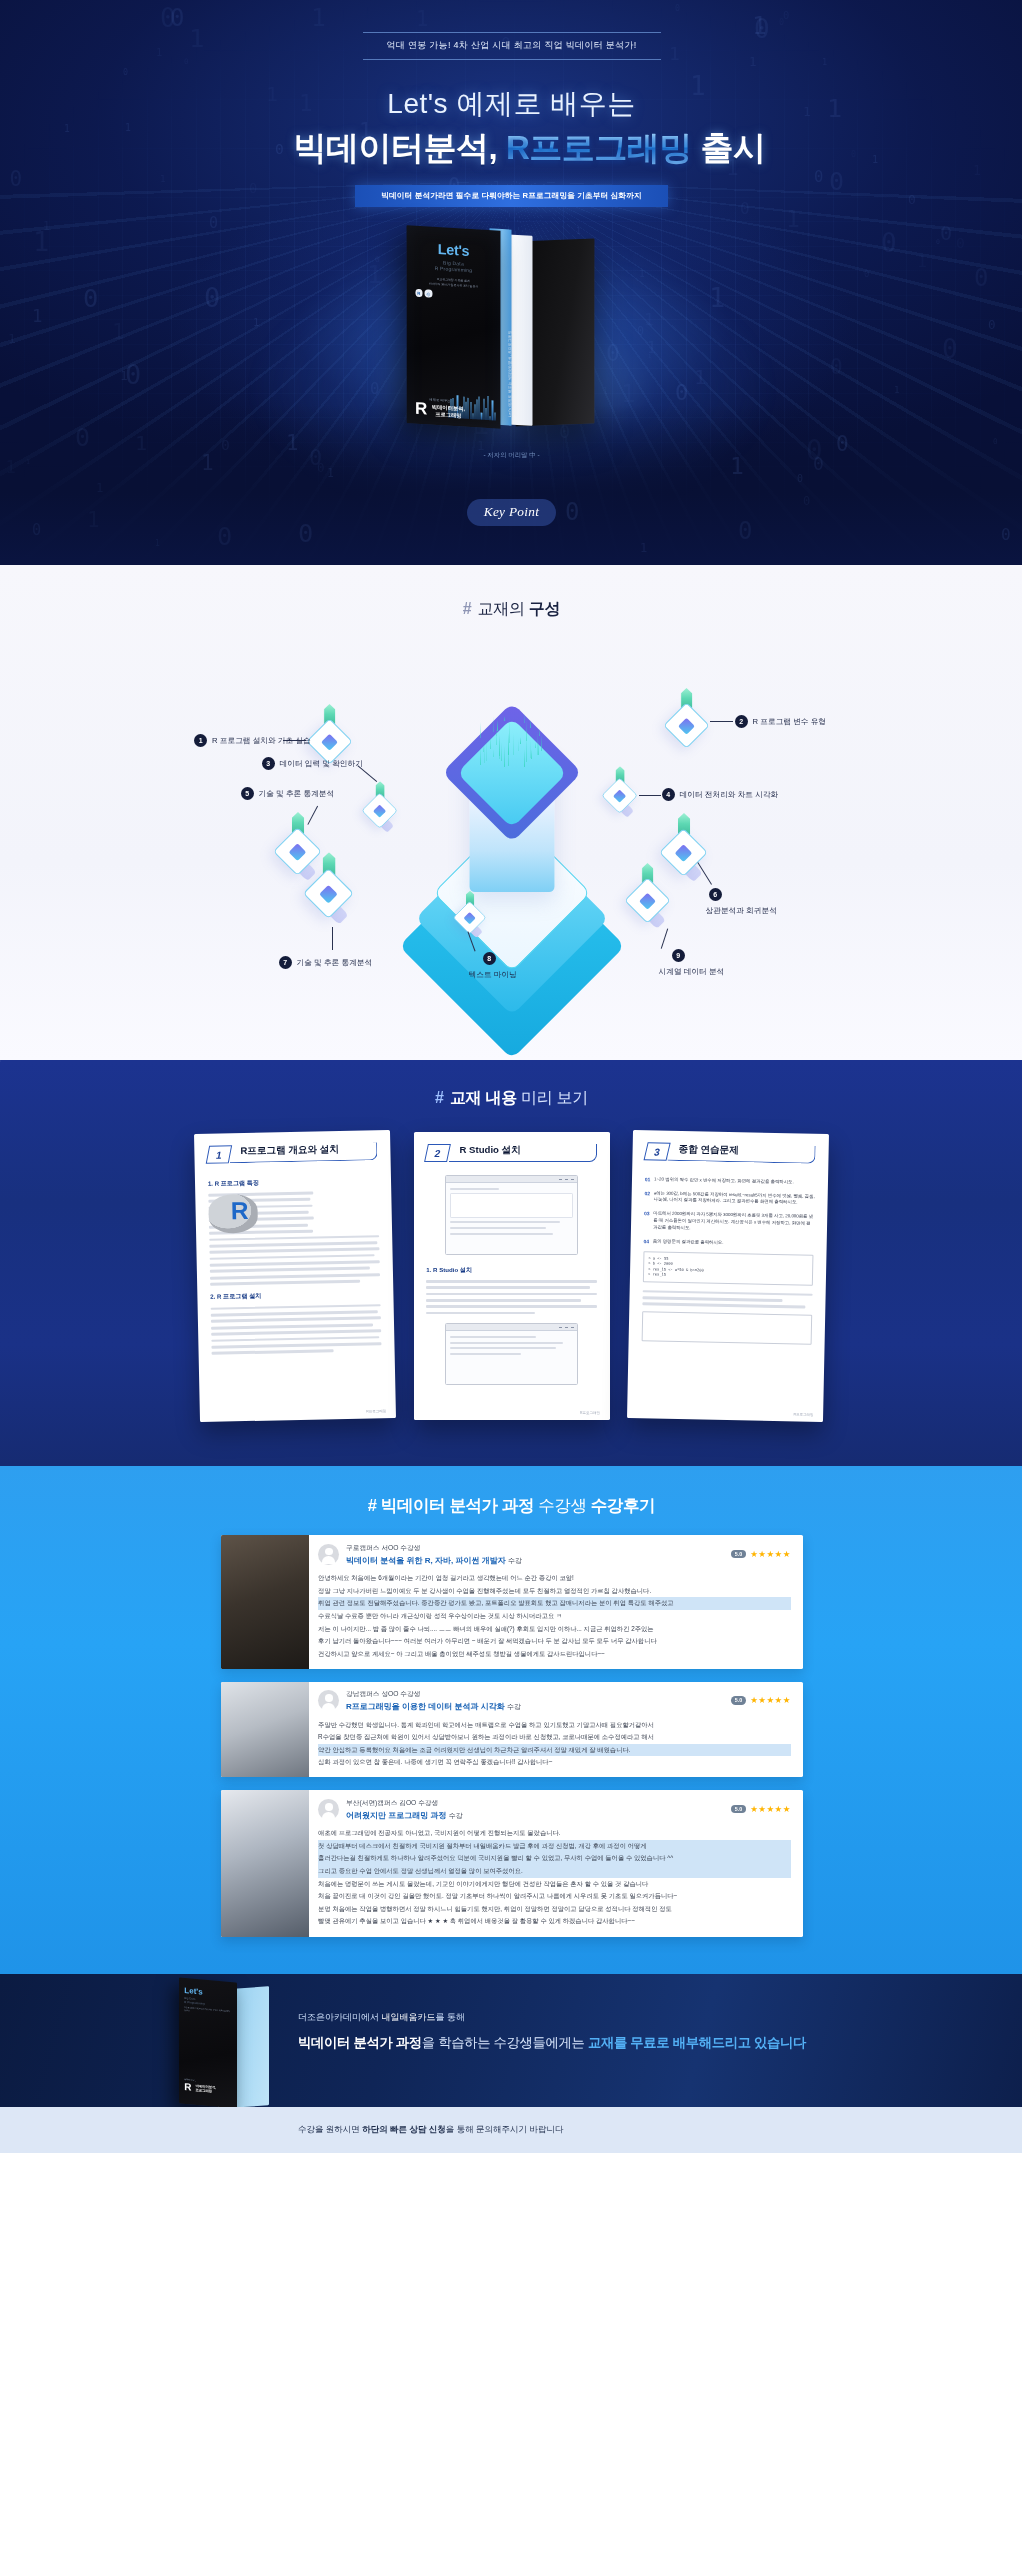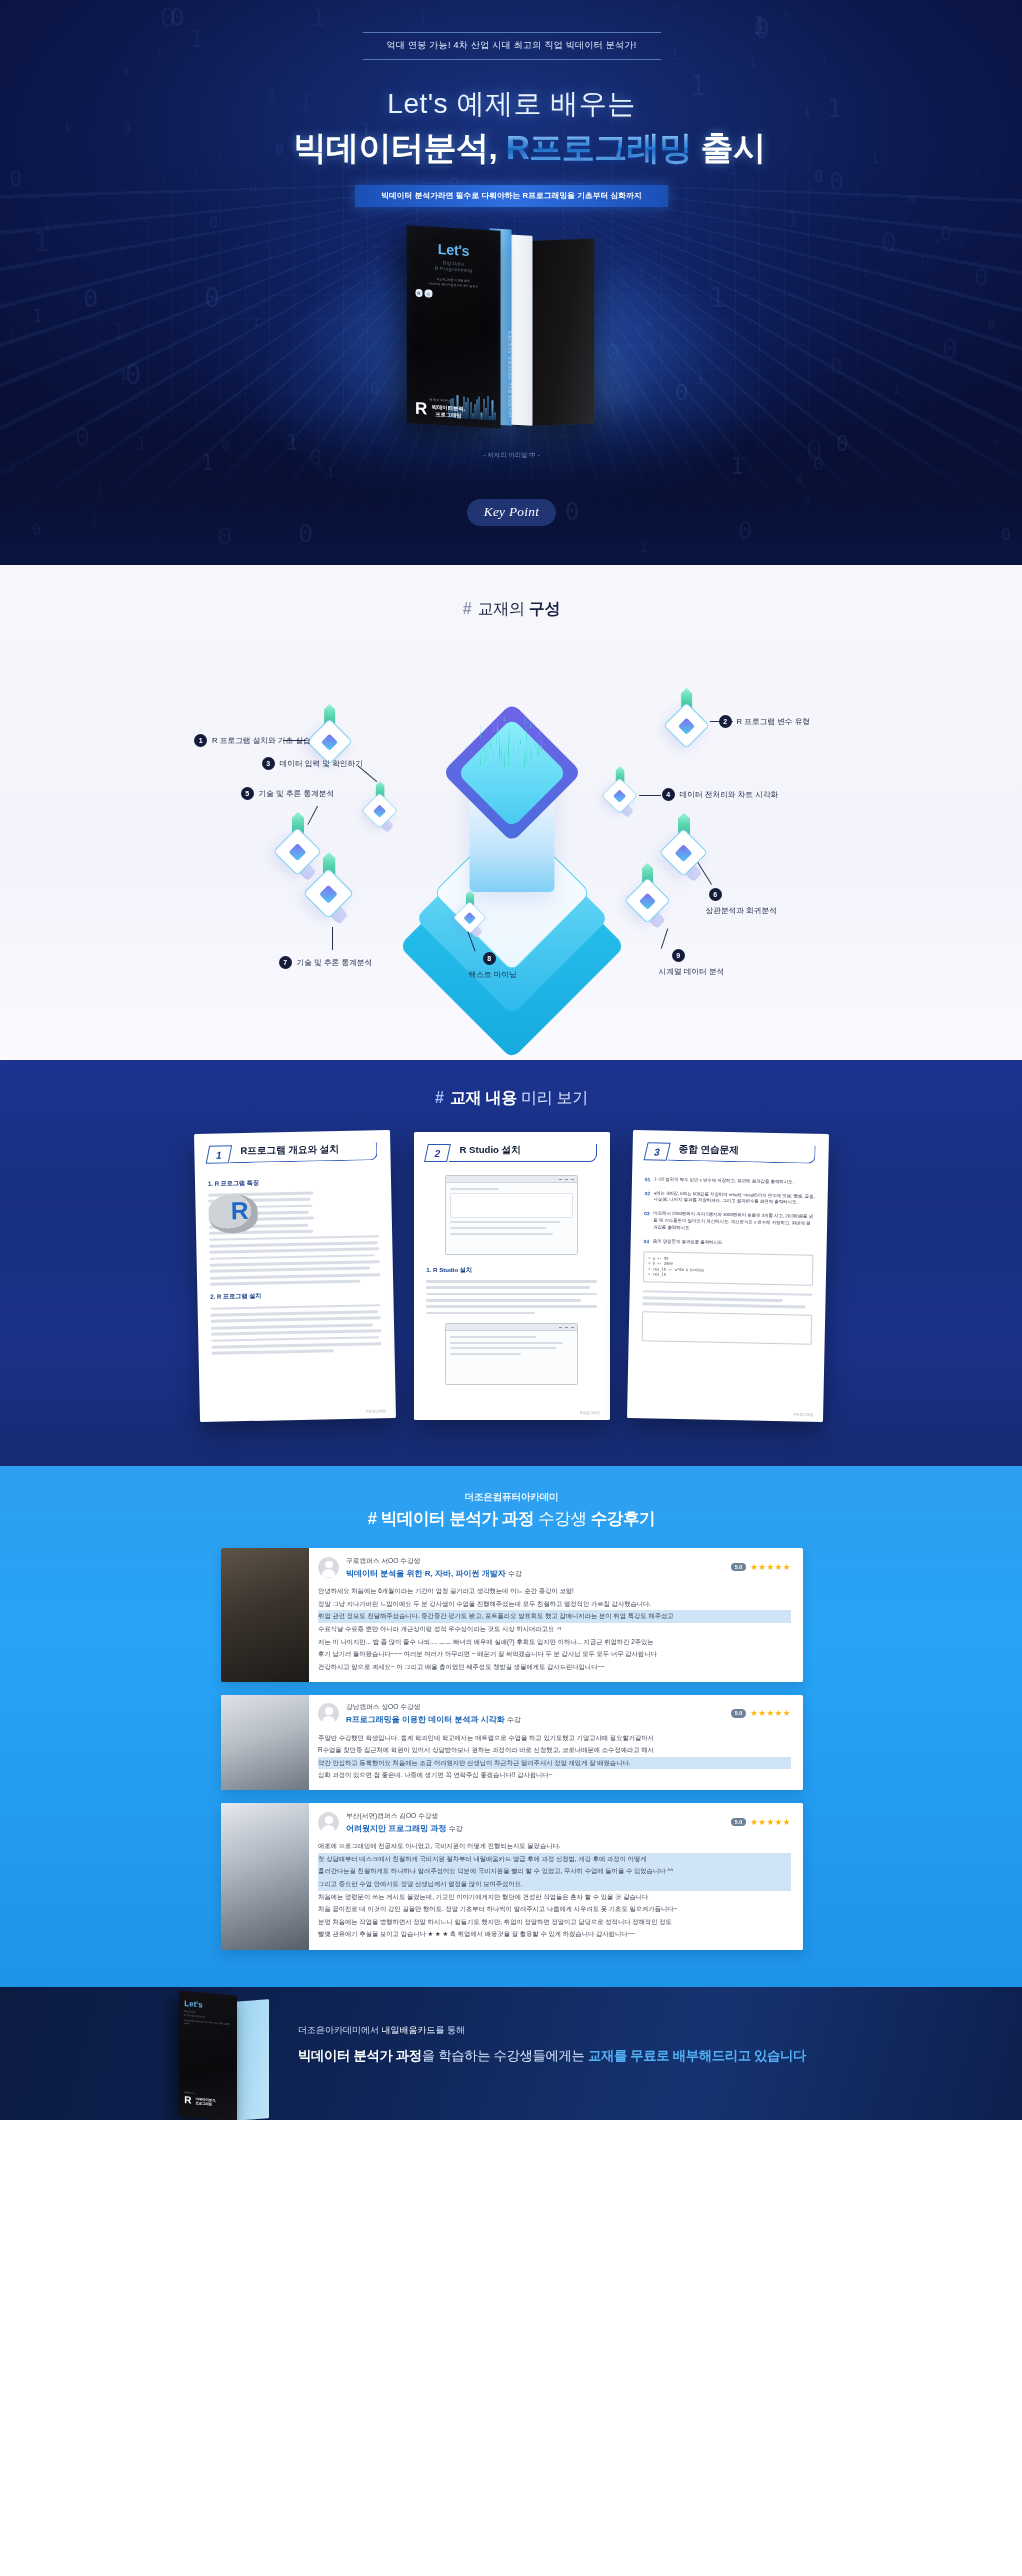--- a/index.html
+++ b/index.html
@@ -563,21 +563,21 @@
         <span class="num">1</span>
         <span class="lbl-t">R 프로그램 설치와 기초 실습</span>
       </div>
 
       <div class="node" style="left:461px;top:64px;">
           <div class="gem"></div>
           <div class="base"></div>
           <div class="dia"></div>
         </div>
       <div class="lead" style="left:507px;top:82px;width:23.4px;"></div>
-      <div class="lbl" style="left:516px;top:76px;text-align:right;">
+      <div class="lbl" style="left:532px;top:76px;text-align:right;">
         <span class="num">2</span>
         <span class="lbl-t">R 프로그램 변수 유형</span>
       </div>
 
       <div class="node" style="left:154px;top:149px;transform:scale(.78);">
           <div class="gem"></div>
           <div class="base"></div>
           <div class="dia"></div>
         </div>
       <div class="lead" style="left:152px;top:134px;width:24.5px;transform:rotate(40deg);"></div>
@@ -785,21 +785,20 @@
           </div>
           <div class="pg-code" style="margin-top:6.4px;height:30px"></div>
         </div>
         <div class="pg-foot">R프로그래밍</div>
       </div>
 
     </div>
   </section>
 
   <section class="sec-rev">
-    <div class="rev-kicker">더조은컴퓨터아카데미</div>
     <h2 class="rev-h">
       <span class="hash">#</span>
       <span>빅데이터 분석가 과정</span>
       <span class="lt">수강생</span>
       <span>수강후기</span>
     </h2>
 
     <div class="rev-list">
 
       <div class="rev-card">
@@ -916,15 +915,20 @@
     <div class="cta-txt">
       <div class="cta-l1">
         <span>더조은아카데미에서 </span><b>내일배움카드</b><span>를 통해</span>
       </div>
       <div class="cta-l2">
         <b>빅데이터 분석가 과정</b><span>을 학습하는 수강생들에게는 </span><span class="acc">교재를 무료로 배부해드리고 있습니다</span>
       </div>
     </div>
   </section>
 
+  <div class="sec-foot">
+    <div class="foot-txt">
+      <span>수강을 원하시면 </span><b>하단의 빠른 상담 신청</b><span>을 통해 문의해주시기 바랍니다</span>
+    </div>
+  </div>
 
 </div>
 
 
 </body></html>

